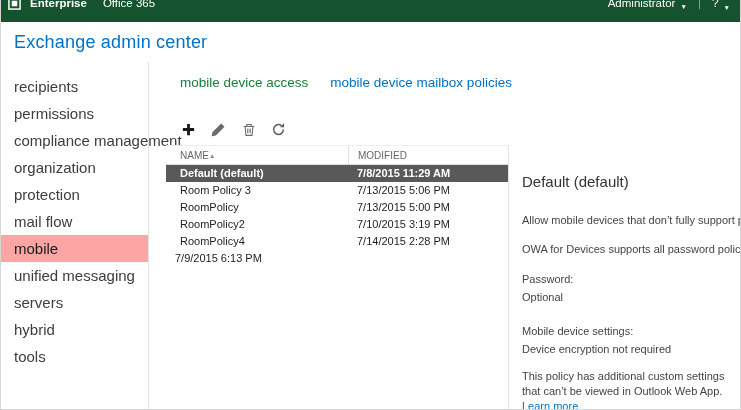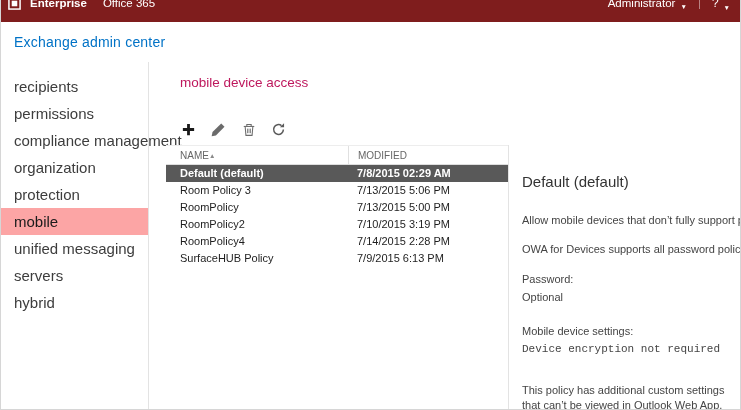--- a/index.html
+++ b/index.html
@@ -5,63 +5,63 @@
   * { margin:0; padding:0; box-sizing:border-box; }
   html,body { background:#fff; }
   body { font-family:"Liberation Sans", sans-serif; }
   .screen {
     width:741px; height:410px; background:#fff; overflow:hidden;
     border:1px solid #d6d6d6; border-top:none;
     display:flex; flex-direction:column; position:relative;
   }
   
   .topbar {
-    height:22px; flex-shrink:0; background:#7f1d1d; color:#fff;
+    height:22px; flex-shrink:0; background:#14532d; color:#fff;
     display:flex; align-items:center; font-size:11.5px; padding:0 10px 16px 7px;
   }
   .logo { display:flex; align-items:center; margin-right:9px; }
   .brand-tab { margin-right:16px; cursor:pointer; white-space:nowrap; }
   .brand-tab.first { font-weight:bold; }
   .topbar-right { margin-left:auto; display:flex; align-items:center; }
   .top-menu { display:flex; align-items:flex-end; cursor:pointer; white-space:nowrap; }
   .caret { font-size:6.5px; margin-left:5px; position:relative; top:0.5px; }
   .top-sep { width:1px; height:12px; background:rgba(255,255,255,0.45); margin:0 12px; }
   .help-q { font-size:12px; }
   
   .page-header { height:40px; flex-shrink:0; display:flex; align-items:center; padding-left:13px; background:#fff; }
-  .page-header h1 { color:#0072c6; font-size:14px; font-weight:normal; letter-spacing:0.2px; }
+  .page-header h1 { color:#0072c6; font-size:18px; font-weight:normal; letter-spacing:0.2px; }
   
   .body-row { flex:1; display:flex; min-height:0; }
   .sidebar { width:148px; flex-shrink:0; border-right:1px solid #e3e3e3; padding-top:11px; }
   .side-item { height:27px; line-height:27px; padding-left:13px; font-size:15px; color:#3d3d3d; cursor:pointer; white-space:nowrap; }
   .side-item.selected { background:#fca5a5; color:#1b1b1b; }
   
   .main { flex:1; display:flex; flex-direction:column; min-width:0; }
   .tabs { padding:13px 0 0 31px; display:flex; gap:22px; font-size:13.5px; }
-  .tab { color:#be185d; cursor:pointer; white-space:nowrap; }
+  .tab { color:#15803d; cursor:pointer; white-space:nowrap; }
   .tab.selected { color:#0072c6; }
   .toolbar { padding:30px 0 7px 31px; display:flex; gap:13px; align-items:center; height:55px; }
   .tool-btn { width:17px; height:17px; display:flex; align-items:center; justify-content:center; cursor:pointer; }
   .content-row { flex:1; display:flex; min-height:0; }
   
   .table-wrap { width:342px; margin-left:17px; flex-shrink:0; font-size:11px; }
   .thead { display:flex; height:20px; border-top:1px solid #ededed; border-bottom:1px solid #dedede; color:#666; font-size:10px; }
   .th-name { width:182px; padding:0 6px 0 14px; display:flex; align-items:center; cursor:pointer; }
   .sort { font-size:6.5px; color:#8a8a8a; }
   .th-mod { flex:1; padding-left:9px; border-left:1px solid #e0e0e0; display:flex; align-items:center; cursor:pointer; }
   .trow { display:flex; height:17px; line-height:17px; color:#1e1e1e; cursor:pointer; }
   .trow.selected { background:#595959; color:#fff; font-weight:bold; }
   .cell-name { width:182px; padding-left:14px; overflow:hidden; white-space:nowrap; }
   .cell-mod { flex:1; padding-left:9px; white-space:nowrap; overflow:hidden; }
   
   .details { flex:1; border-left:1px solid #e3e3e3; padding:28px 0 0 13px; overflow:hidden; font-size:11px; color:#444; min-width:0; }
   .details h2 { font-size:15px; font-weight:normal; color:#333; margin-bottom:24px; white-space:nowrap; }
   .d-line { white-space:nowrap; overflow:hidden; line-height:13px; }
   .mb16 { margin-bottom:16px; } .mb17 { margin-bottom:17px; }
-  .mb5 { margin-bottom:5px; } .mb21 { margin-bottom:21px; } .mb13 { margin-bottom:27px;font-family:Liberation Mono, monospace; }
+  .mb5 { margin-bottom:5px; } .mb21 { margin-bottom:21px; } .mb13 { margin-bottom:13px; }
   .note { line-height:15px; max-width:224px; white-space:normal; }
   .link { color:#0072c6; cursor:pointer; text-decoration:none; }
 </style>
 </head>
 <body>
 
 <div class="screen">
 
   <div class="topbar">
     <span class="logo">
@@ -106,44 +106,51 @@
         </div>
 
         <div class="side-item">
           <span>organization</span>
         </div>
 
         <div class="side-item">
           <span>protection</span>
         </div>
 
+        <div class="side-item">
+          <span>mail flow</span>
+        </div>
 
         <div class="side-item selected">
           <span>mobile</span>
         </div>
 
 
         <div class="side-item">
           <span>unified messaging</span>
         </div>
 
         <div class="side-item">
           <span>servers</span>
         </div>
 
         <div class="side-item">
           <span>hybrid</span>
         </div>
 
+        <div class="side-item">
+          <span>tools</span>
+        </div>
       </nav>
 
     <div class="main">
 
       <div class="tabs">
         <span class="tab">mobile device access</span>
+        <span class="tab selected">mobile device mailbox policies</span>
       </div>
 
       <div class="toolbar">
         <span class="tool-btn">
           <svg width="15" height="15" viewBox="0 0 16 16">
             <path d="M6.5 2h3v4.5H14v3H9.5V14h-3V9.5H2v-3h4.5z" fill="#1a1a1a"></path>
           </svg>
         </span>
         <span class="tool-btn">
           <svg width="15" height="15" viewBox="0 0 16 16">
@@ -175,21 +182,21 @@
               <span class="sort">▲</span>
             </span>
             <span class="th-mod">
               <span>MODIFIED</span>
             </span>
           </div>
           <div>
 
               <div class="trow selected">
                 <span class="cell-name">Default (default)</span>
-                <span class="cell-mod">7/8/2015 02:29 AM</span>
+                <span class="cell-mod">7/8/2015 11:29 AM</span>
               </div>
 
               <div class="trow">
                 <span class="cell-name">Room Policy 3</span>
                 <span class="cell-mod">7/13/2015 5:06 PM</span>
               </div>
 
               <div class="trow">
                 <span class="cell-name">RoomPolicy</span>
                 <span class="cell-mod">7/13/2015 5:00 PM</span>
@@ -199,21 +206,20 @@
                 <span class="cell-name">RoomPolicy2</span>
                 <span class="cell-mod">7/10/2015 3:19 PM</span>
               </div>
 
               <div class="trow">
                 <span class="cell-name">RoomPolicy4</span>
                 <span class="cell-mod">7/14/2015 2:28 PM</span>
               </div>
 
               <div class="trow">
-                <span class="cell-name">SurfaceHUB Policy</span>
                 <span class="cell-mod">7/9/2015 6:13 PM</span>
               </div>
             </div>
         </div>
 
         <div class="details">
           <h2>Default (default)</h2>
           <div class="d-line mb16">Allow mobile devices that don’t fully support policies to</div>
           <div class="d-line mb17">OWA for Devices supports all password policies and wo</div>
           <div class="d-line mb5">Password:</div>

